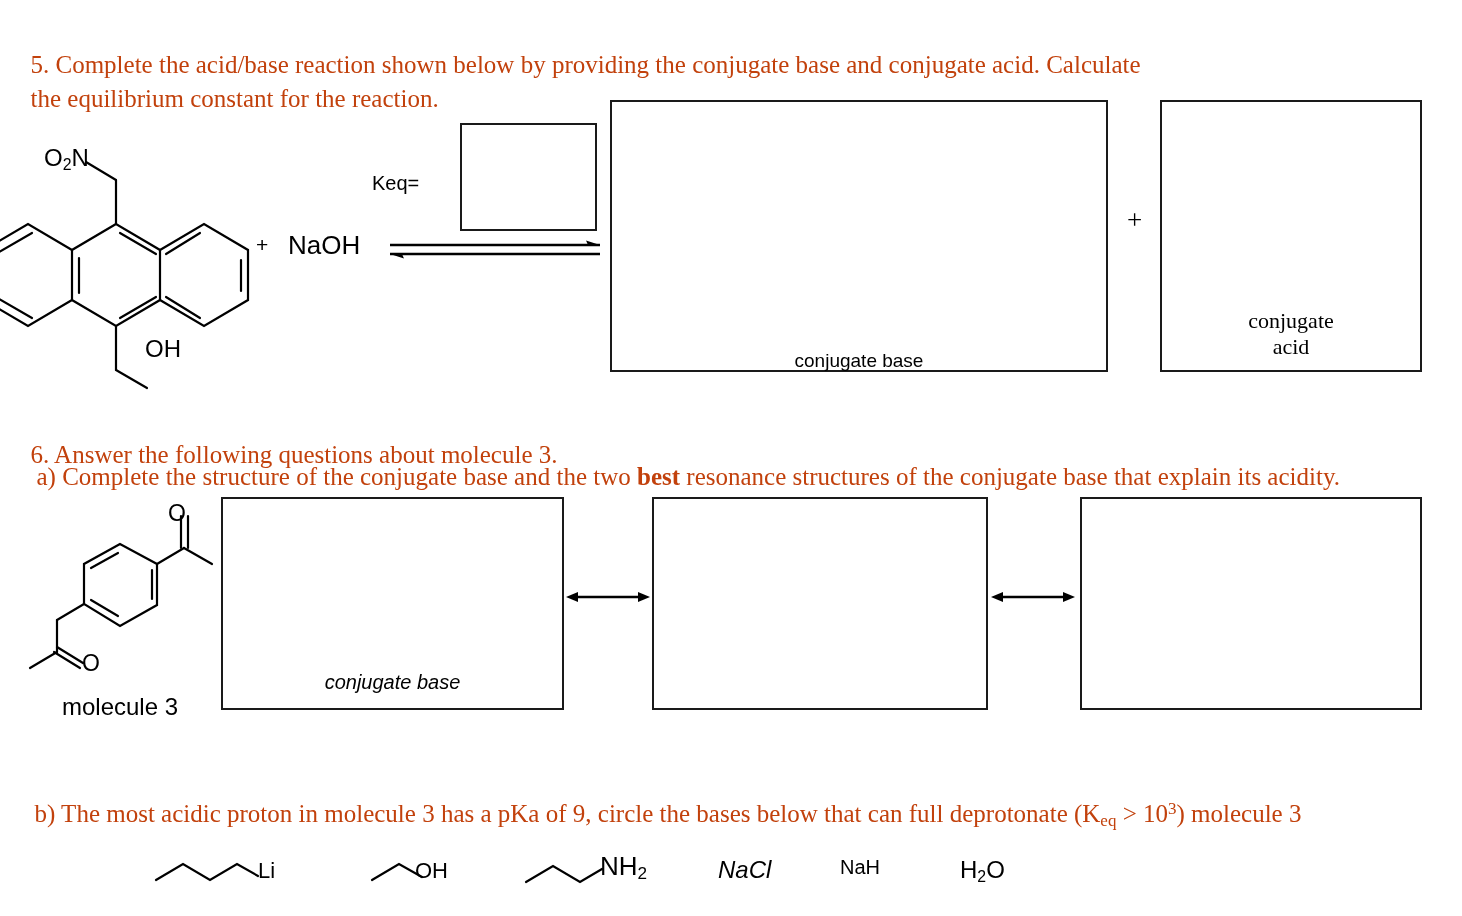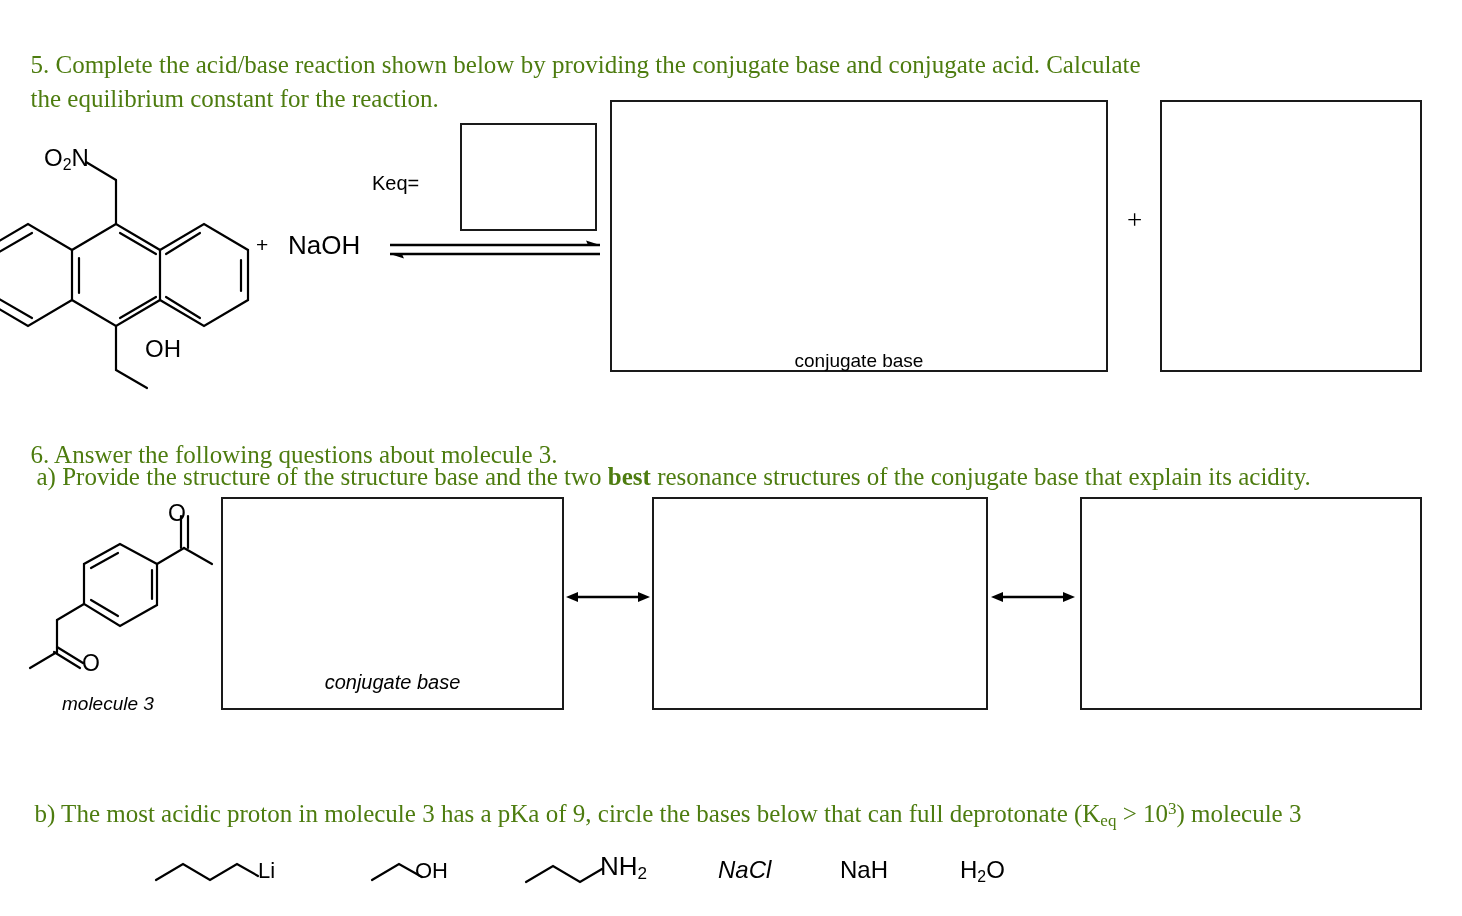--- a/index.html
+++ b/index.html
@@ -15,21 +15,21 @@
     color: #000000;
     overflow: hidden;
   }
   .abs { position: absolute; }
 
   
   .qtext {
     font-family: "Liberation Serif", serif;
     font-size: 25px;
     line-height: 31px;
-    color: #4d7c0f;
+    color: #c2410c;
     white-space: pre-wrap;
   }
   .qtext b { font-weight: bold; }
   .sub { font-size: 0.68em; vertical-align: -0.28em; text-align: right; }
   .sup { font-size: 0.68em; vertical-align: 0.45em; }
 
   
   .box {
     border: 2px solid #1a1a1a;
     background: #ffffff;
@@ -154,28 +154,30 @@
 <div class="abs box" style="left:610px; top:100px; width:498px; height:272px;">
   <span class="box-label-sans" style="bottom:-2px;">conjugate base</span>
   <span></span>
 </div>
 
 <div class="abs plus-serif" style="left:1127px; top:205px;">
   <span>+</span>
 </div>
 
 <div class="abs box" style="left:1160px; top:100px; width:262px; height:272px;">
+  <span class="box-label-serif" style="bottom:36px;">conjugate</span>
+  <span class="box-label-serif" style="bottom:10px;">acid</span>
 </div>
 
 <div class="abs qtext" style="left:18px; top:408px; width:900px;">
   <span>6. Answer the following questions about molecule 3.</span>
 </div>
 
 <div class="abs qtext" style="left:24px; top:430px; width:1430px;">
-  <span>a) Provide the structure of the structure base and the two </span><b>best</b><span> resonance structures of the conjugate base that explain its acidity.</span>
+  <span>a) Complete the structure of the conjugate base and the two </span><b>best</b><span> resonance structures of the conjugate base that explain its acidity.</span>
 </div>
 
 <div class="abs" style="left:24px; top:492px; width:200px; height:195px;">
   <svg width="200" height="195" viewBox="0 0 200 195">
     <g stroke="#000" stroke-width="2.2" fill="none" stroke-linecap="round">
 
       <path d="M96,52 L60,72 L60,112 L96,134 L133,113 L133,72 Z"></path>
 
       <path d="M94,61 L67,76"></path>
       <path d="M67,108 L94,124"></path>
@@ -196,21 +198,21 @@
       <path d="M33,160 L6,176"></path>
     </g>
   </svg>
 </div>
 <div class="abs chem" style="left:168px; top:500px; font-size:23px;">
   <span>O</span>
 </div>
 <div class="abs chem" style="left:82px; top:650px; font-size:23px;">
   <span>O</span>
 </div>
-<div class="abs chem" style="left:62px; top:693px; font-size:19px;font-style:italic;">
+<div class="abs chem" style="left:62px; top:693px; font-size:24px;">
   <span>molecule 3</span>
 </div>
 
 <div class="abs box" style="left:221px; top:497px; width:343px; height:213px;">
   <span class="box-label-sans-italic" style="bottom:14px;">conjugate base</span>
   <span></span>
 </div>
 
 <div class="abs" style="left:564px; top:586px; width:88px; height:22px;">
   <svg width="88" height="22" viewBox="0 0 88 22">
@@ -274,19 +276,19 @@
   </svg>
 </div>
 <div class="abs chem" style="left:600px; top:851px; font-size:26px;">
   <span>NH</span><span class="s">2</span>
 </div>
 
 <div class="abs chem" style="left:718px; top:856px; font-size:24px;font-style:italic;">
   <span>NaCl</span>
 </div>
 
-<div class="abs chem" style="left:840px; top:856px; font-size:24px;">
+<div class="abs chem" style="left:840px; top:856px; font-size:20px;">
   <span>NaH</span>
 </div>
 
 <div class="abs chem" style="left:960px; top:856px; font-size:24px;">
   <span>H</span><span class="s">2</span><span>O</span>
 </div>
 
 </body></html>

